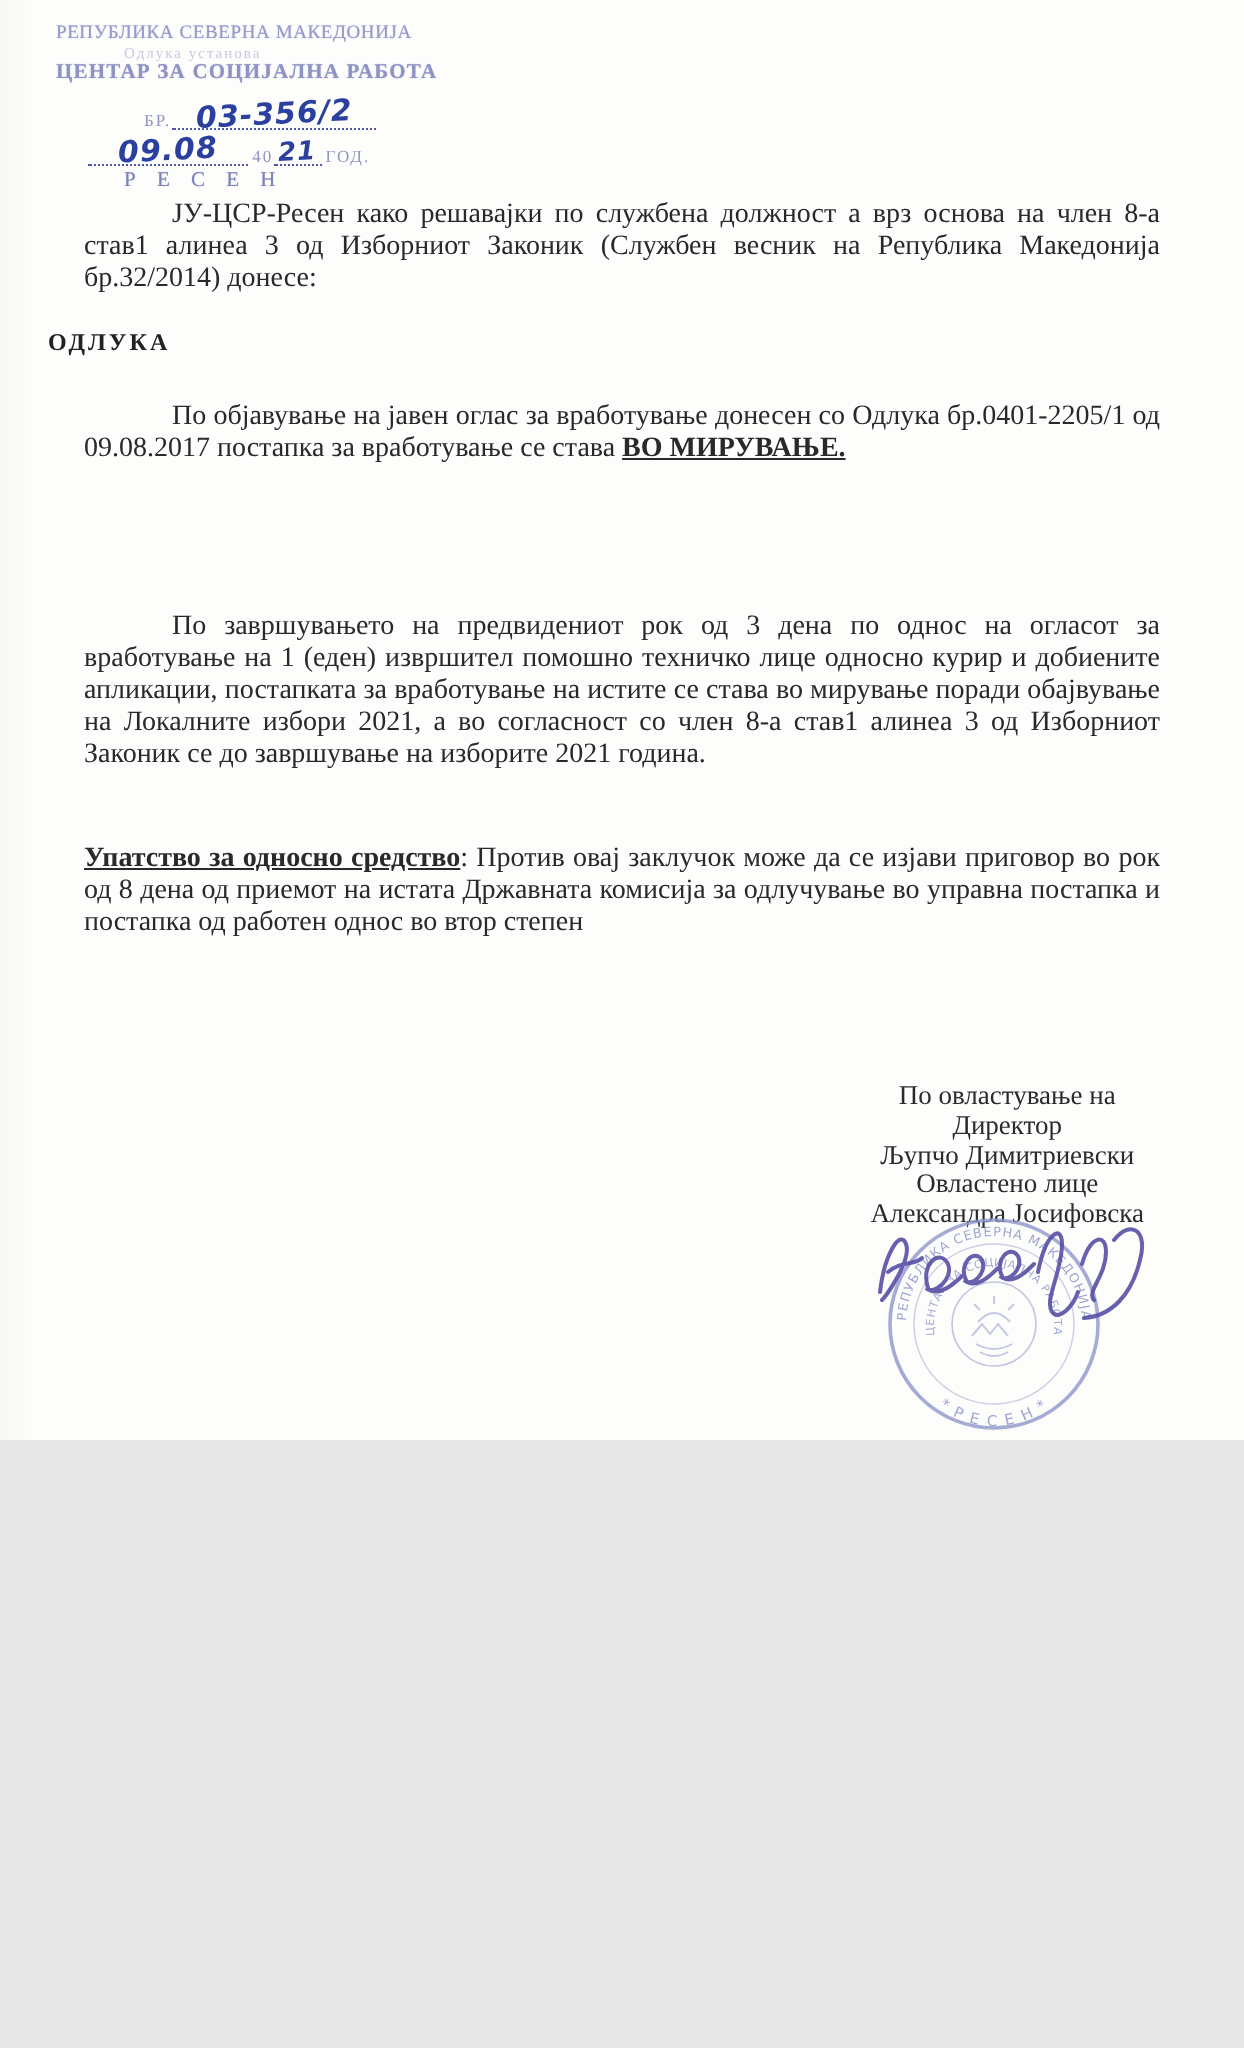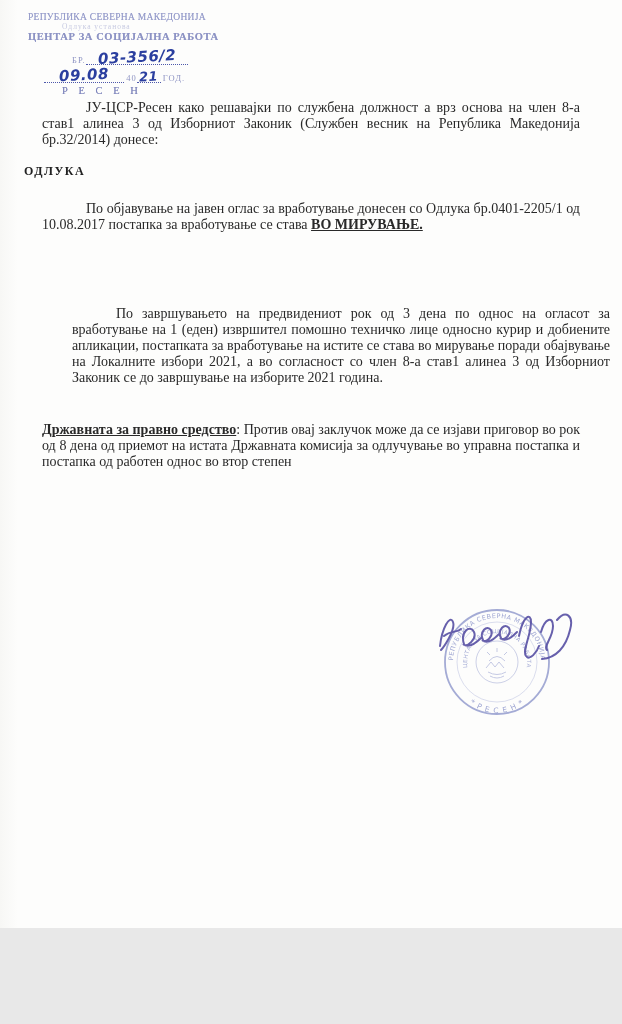--- a/index.html
+++ b/index.html
@@ -1,19 +1,19 @@
 <!DOCTYPE html>
 <html><head>
 <meta charset="utf-8">
 <style>
   * { margin:0; padding:0; box-sizing:border-box; }
   html,body { background:#e8e8e8; }
   .page {
     position:relative;
-    width:622px; height:928px;
+    width:622px; height:720px;
     margin:0 auto;
     background:linear-gradient(90deg,#f7f7f5 0px,#fdfdfc 18px,#fdfdfc 100%);
     font-family:"Liberation Serif", serif;
     color:#2b2b2b;
     overflow:hidden;
   }
 
   
   .letterhead {
     position:absolute; left:28px; top:12px; width:205px;
@@ -56,21 +56,21 @@
 
   
   .para {
     position:absolute; left:42px; width:538px;
     font-size:14px; line-height:16px; text-align:justify;
     color:#292929;
   }
   .indent { text-indent:44px; }
   .p-intro  { top:100px; }
   .p-decision { top:201px; }
-  .p-explan { top:306px;margin-left:30px; }
+  .p-explan { top:306px; }
   .p-legal  { top:422px; }
   .bold { font-weight:bold;text-decoration:underline; }
   .heading {
     position:absolute; left:42px; width:538px; 
     font-weight:bold; font-size:12px; color:#222;
   }
   .h-decision { top:164px; letter-spacing:1.5px; transform:translateX(-18px); }
   .h-explan   { top:268px; letter-spacing:1px; }
 
   
@@ -100,27 +100,34 @@
       <span class="lh-label">40</span><span class="dotline dot3"><span class="hand hand-sm">21</span></span>
       <span class="lh-label">ГОД.</span>
     </div>
     <div class="lh-city">Р Е С Е Н</div>
   </div>
 
   <p class="para indent p-intro">ЈУ-ЦСР-Ресен  како  решавајки по службена должност а врз основа на член 8-а став1 алинеа 3 од Изборниот Законик (Службен весник на Република Македонија бр.32/2014) донесе:</p>
 
   <div class="heading h-decision">ОДЛУКА</div>
 
-  <p class="para indent p-decision"><span>По објавување на јавен оглас за вработување донесен со Одлука бр.0401-2205/1 од 10.08.2017  постапка за вработување се става </span><span class="bold">ВО МИРУВАЊЕ.</span></p>
+  <p class="para indent p-decision"><span>По објавување на јавен оглас за вработување донесен со Одлука бр.0401-2205/1 од 09.08.2017  постапка за вработување се става </span><span class="bold">ВО МИРУВАЊЕ.</span></p>
 
 
   <p class="para indent p-explan">По завршувањето на предвидениот рок од 3 дена по однос на огласот за вработување на 1 (еден) извршител помошно техничко лице односно курир и добиените апликации, постапката за вработување на истите се става во мирување поради обајвување на Локалните избори 2021, а во согласност со член  8-а став1 алинеа 3 од Изборниот Законик  се до завршување на изборите 2021 година.</p>
 
-  <p class="para p-legal"><span class="bold">Државната за правно средство</span><span>: Против овај заклучок може да се изјави приговор во рок од 8 дена од приемот на истата  Државната комисија за одлучување во управна постапка и постапка од работен однос во втор степен</span></p>
+  <p class="para p-legal"><span class="bold">Упатство за односно средство</span><span>: Против овај заклучок може да се изјави приговор во рок од 8 дена од приемот на истата  Државната комисија за одлучување во управна постапка и постапка од работен однос во втор степен</span></p>
 
+  <div class="sig-block">
+    <div>По овластување на</div>
+    <div>Директор</div>
+    <div>Љупчо Димитриевски</div>
+    <div>Овластено лице</div>
+    <div>Александра Јосифовска</div>
+  </div>
 
   <div class="seal">
     <svg width="152" height="136" viewBox="0 0 152 136">
 
       <defs>
         <path id="arcOuter" d="M 23,60 A 44,44 0 0 1 111,60"></path>
         <path id="arcInner" d="M 41,76 A 30,30 0 1 1 93,76"></path>
         <path id="arcBottom" d="M 24,68 A 43,43 0 0 0 110,68"></path>
       </defs>
       <g>

